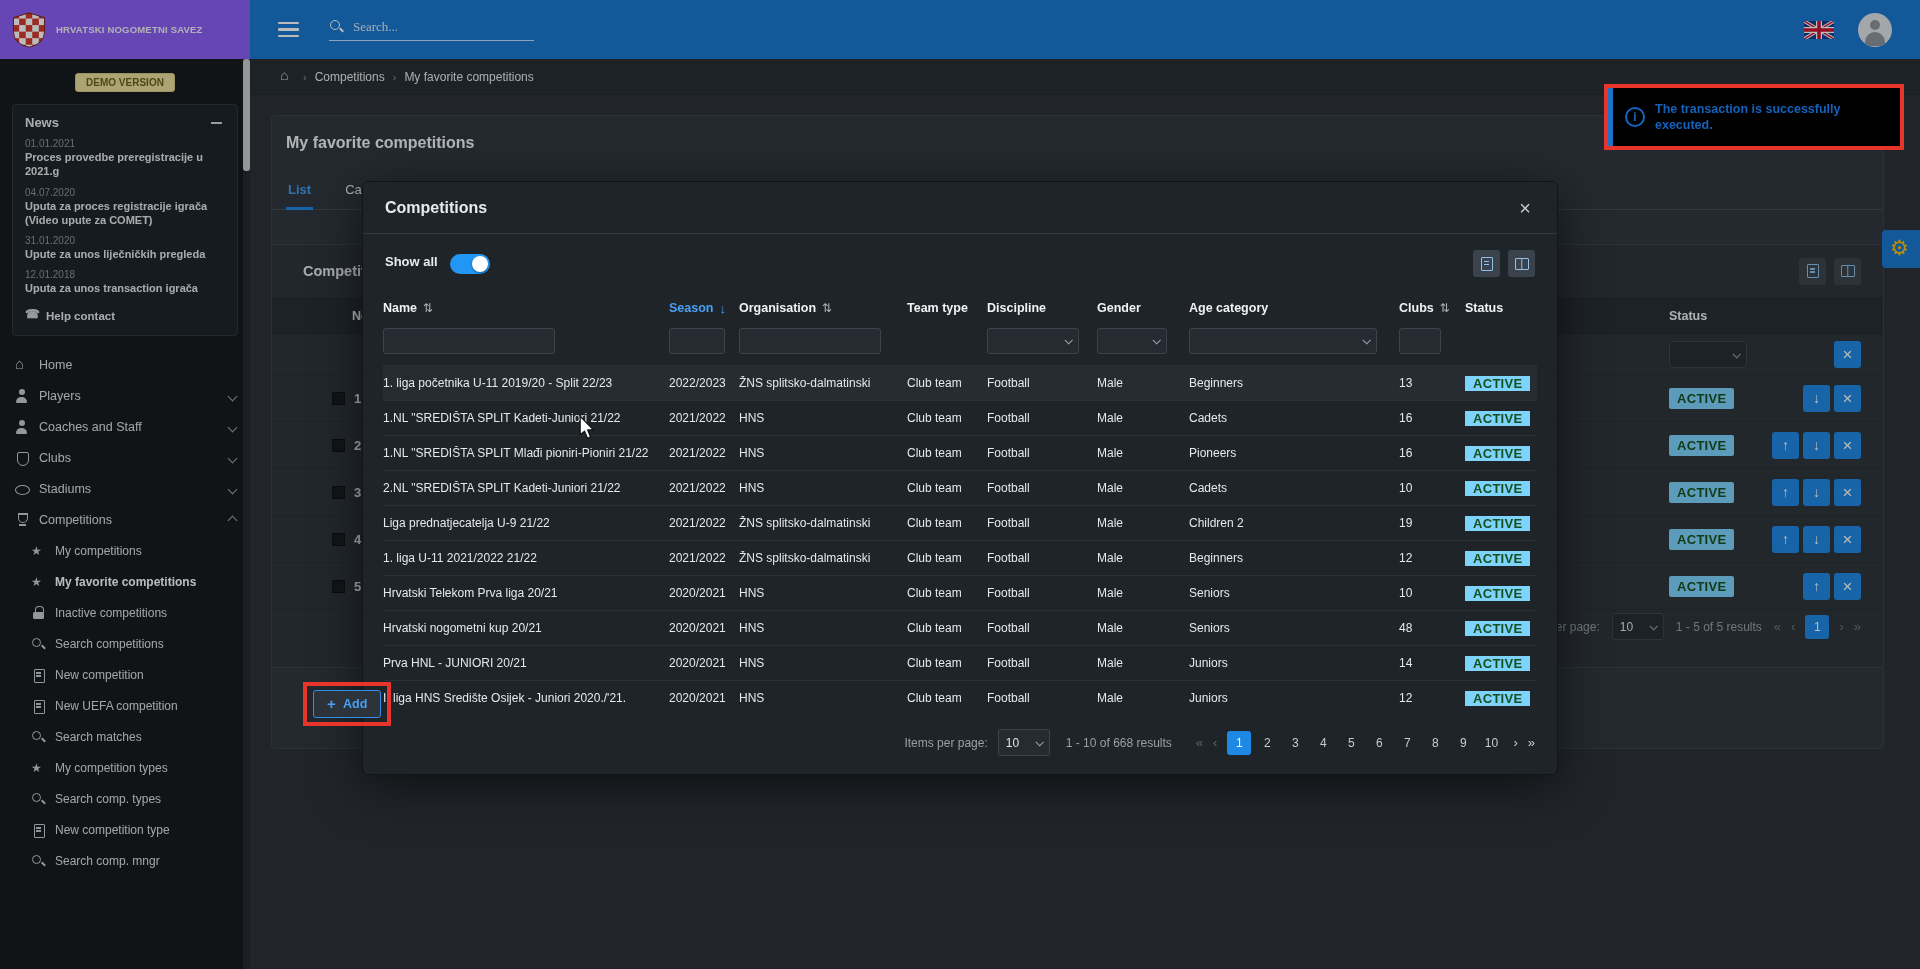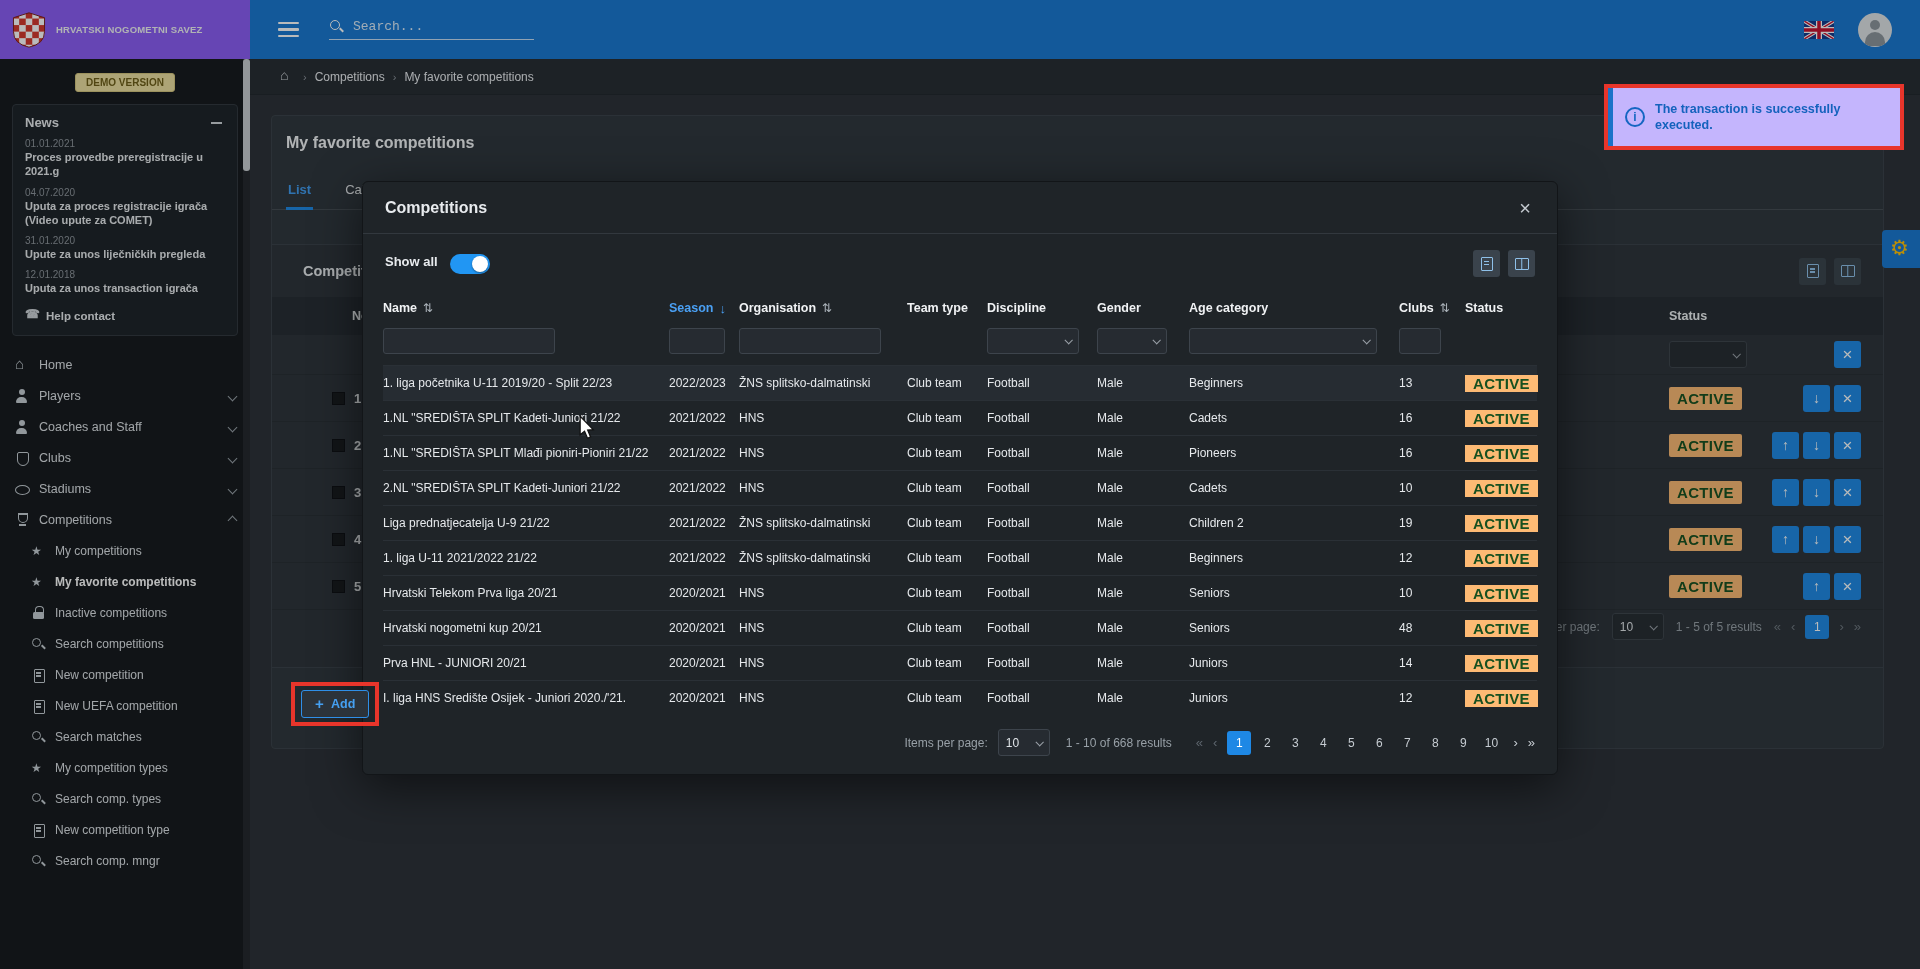--- a/index.html
+++ b/index.html
@@ -1,19 +1,19 @@
 <!DOCTYPE html>
 <html><head>
 <meta charset="utf-8">
 <style>
 *{margin:0;padding:0;box-sizing:border-box}
 html,body{width:1920px;height:969px}
 body{position:relative;overflow:hidden;background:#2b3036;color:#e8ebee;font-family:"Liberation Sans",sans-serif}
 button{font-family:inherit;border:none;background:none;color:inherit;cursor:pointer}
-input{font-family:Liberation Mono, monospace}
+input{font-family:Liberation Serif, serif}
 
 
 .sidebar{position:absolute;left:0;top:0;width:250px;height:100%;background:#15181c;z-index:20}
 .sidebar-header{height:59px;display:flex;align-items:center;gap:10px;padding:0 12px;background:#8b5cf6}
 .org-name{font-size:9.5px;font-weight:bold;letter-spacing:.2px;color:#f2f4f6}
 .demo-badge{display:block;margin:14px auto 12px;width:max-content;background:#eee0a0;color:#6e5e17;border:1px solid #d6c67e;font-size:10px;font-weight:bold;padding:3px 10px;border-radius:3px}
 .news-panel{margin:12px 12px 0;background:#1d2227;border:1px solid #31373e;border-radius:4px;padding:10px 12px 12px}
 .news-head{display:flex;justify-content:space-between;align-items:center}
 .news-title{font-size:13px;font-weight:bold}
 .minimize-btn{padding:3px}
@@ -95,42 +95,42 @@
 .select-box{height:27px;background:#262b31;border:1px solid #3d444c;border-radius:3px;display:flex;align-items:center;justify-content:space-between;padding:0 7px;font-size:12px;color:#dfe3e7;cursor:pointer;gap:6px}
 .select-chev{width:6px;height:6px;border-right:1.6px solid #9aa1a8;border-bottom:1.6px solid #9aa1a8;transform:rotate(45deg) translateY(-1px);flex:none}
 .status-filter{width:78px}
 .sq-btn{width:27px;height:27px;background:#1e88e5;border-radius:3px;color:#fff;display:flex;align-items:center;justify-content:center;flex:none}
 .x-btn::before{content:"×";font-size:17px;line-height:1}
 .up-btn::before{content:"↑";font-size:14px;line-height:1}
 .down-btn::before{content:"↓";font-size:14px;line-height:1}
 .bg-row{height:47px;display:flex;align-items:center;padding:0 22px 0 60px;border-bottom:1px solid #272d33;font-size:13px}
 .row-handle{width:13px;height:13px;background:#17191d;border:1px solid #0d0f12;margin-right:9px;cursor:grab;flex:none}
 .row-no{font-weight:bold;min-width:18px}
-.badge{background:#fdba74;color:#17501f;font-size:15px;font-weight:bold;padding:3px 8px;border-radius:2px;letter-spacing:.3px;white-space:nowrap}
+.badge{background:#7dd3fc;color:#17501f;font-size:13px;font-weight:bold;padding:3px 8px;border-radius:2px;letter-spacing:.3px;white-space:nowrap}
 .row-btns{margin-left:auto;display:flex;gap:4px}
 .bg-pagination{position:absolute;right:22px;top:368px;display:flex;align-items:center;gap:12px;font-size:12px;color:#98a0a7}
 .pp-select{width:52px}
 .pg-nav{display:flex;align-items:center;gap:10px}
 .pg-arrow{color:#6e767e;font-size:13px;cursor:pointer;background:none}
 .pg-arrow.enabled{color:#c6ccd2}
 .pg-num{min-width:24px;height:24px;display:flex;align-items:center;justify-content:center;border-radius:3px;font-size:12px;color:#c6ccd2;cursor:pointer;padding:0 3px}
 .pg-num.active{background:#1e88e5;color:#fff}
-.add-wrap{display:inline-block;margin:14px 0 0 19px;border:4px solid #e8352b;padding:4px 6px;position:relative;z-index:60}
+.add-wrap{display:inline-block;margin:14px 0 0 31px;border:4px solid #e8352b;padding:4px 6px;position:relative;z-index:60}
 .add-btn{display:flex;align-items:center;gap:6px;border:1px solid #2f8fe8;color:#45a0f2;font-size:12.5px;font-weight:bold;padding:6px 13px;border-radius:3px;background:#2c333a}
 .add-plus{position:relative;width:10px;height:12px}
 .add-plus::before{content:"+";position:absolute;left:0;top:-3px;font-size:15px;font-weight:bold}
 
 
 .gear-edge{position:absolute;right:0;top:230px;width:38px;height:38px;background:#1878d2;border-radius:4px 0 0 4px;display:flex;align-items:center;justify-content:center;z-index:25}
 .gear-glyph{position:relative;width:22px;height:22px}
 .gear-glyph::before{content:"⚙";position:absolute;left:0;top:-2px;font-size:21px;color:#ffc107}
 
 
 .toast-annotation{position:absolute;right:16px;top:84px;z-index:70;border:4px solid #e8352b}
-.toast{width:292px;min-height:58px;background:#c4b5fd;border-left:5px solid #1b72c8;display:flex;align-items:center;gap:10px;padding:10px 12px}
+.toast{width:292px;min-height:58px;background:#000000;border-left:5px solid #1b72c8;display:flex;align-items:center;gap:10px;padding:10px 12px}
 .info-icon{width:20px;height:20px;border:2px solid #1566c2;border-radius:50%;color:#1566c2;display:flex;align-items:center;justify-content:center;font-size:12px;font-weight:bold;flex:none}
 .info-icon::before{content:"i"}
 .toast-text{font-size:12.5px;font-weight:bold;color:#1462bd;line-height:1.3}
 
 
 .modal-overlay{position:absolute;inset:0;background:rgba(8,10,12,.28);z-index:50}
 .modal{position:absolute;left:362px;top:181px;width:1196px;height:594px;background:#1f2428;border:1px solid #121518;border-radius:6px;box-shadow:0 12px 48px rgba(0,0,0,.55)}
 .modal-head{height:52px;display:flex;align-items:center;justify-content:space-between;padding:0 22px;border-bottom:1px solid #32383e}
 .modal-title{font-size:16px;font-weight:bold}
 .modal-close{color:#c3c9cf;padding:2px 4px}

